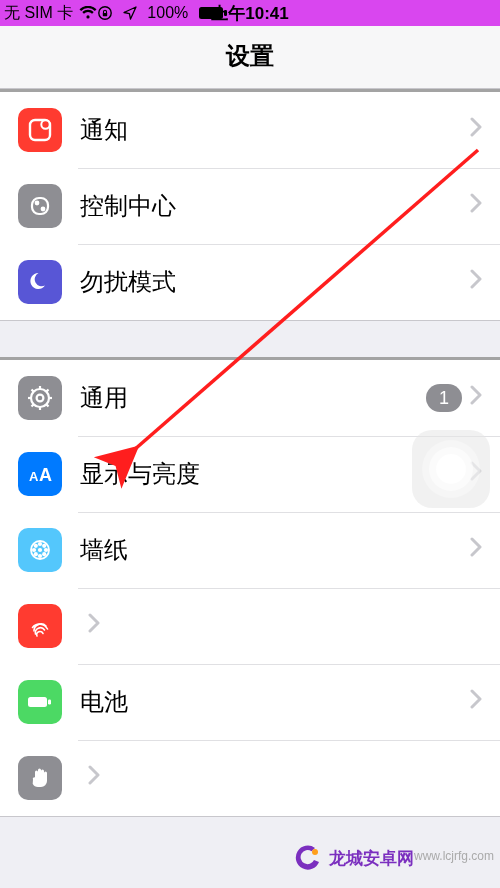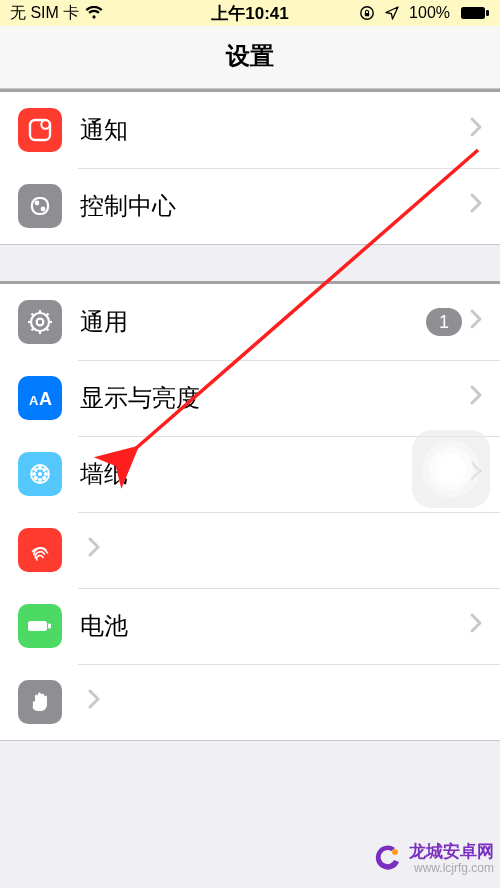--- a/index.html
+++ b/index.html
@@ -7,25 +7,24 @@
     body {
       font-family: -apple-system, "PingFang SC", "Helvetica Neue", sans-serif;
       background: #efeff4;
       color: #000;
       position: relative;
     }
     .status-bar {
       height: 26px;
       display: flex;
       align-items: center;
-      justify-content: space-between;
-      padding: 0 10px;
+      padding: 0 4px;
       font-size: 16px;
       font-weight: 500;
-      background: #fef9c3;
+      background: #d946ef;
     }
     .status-left { display: flex; align-items: center; gap: 6px; }
     .status-right { display: flex; align-items: center; gap: 10px; }
     .status-center { position: absolute; left: 0; right: 0; text-align: center; font-size: 17px; font-weight: 600; pointer-events: none; }
     .wifi-icon, .lock-rot-icon, .loc-icon, .batt-icon { display: inline-flex; align-items: center; }
     .header {
       background: #f7f7f8;
       text-align: center;
       padding: 14px 16px 16px;
       border-bottom: 1px solid #c8c7cc;
@@ -100,21 +99,21 @@
     .arrow-svg { position: absolute; left: 0; top: 0; pointer-events: none; }
     
     .watermark {
       position: absolute;
       right: 6px; bottom: 12px;
       display: flex; align-items: center; gap: 6px;
       font-size: 17px;
     }
     .watermark .brand { color: #7b2fbf; font-weight: 600; }
     .watermark .url { color: #aaa; font-size: 12px; display:block; text-align:right; }
-    .wm-text { display:flex; flex-direction:column; line-height:1.1;}
+    .wm-text { display:flex; flex-direction:row; line-height:1.1;}
   </style>
 </head>
 <body>
 
 <div class="status-bar">
   <div class="status-left">
     <span>无 SIM 卡</span>
     <span class="wifi-icon">
       <svg width="18" height="14" viewBox="0 0 18 14">
           <path d="M9 12.5a1.6 1.6 0 100-3.2 1.6 1.6 0 000 3.2zM3.3 6.1a8 8 0 0111.4 0l-1.6 1.6a5.7 5.7 0 00-8.2 0L3.3 6.1zM.5 3.3a12 12 0 0117 0L15.9 4.9a9.7 9.7 0 00-13.8 0L.5 3.3z" fill="#000"></path>
@@ -166,20 +165,33 @@
   </div>
   <div class="row">
     <div class="icon bg-grey">
       <svg width="28" height="28" viewBox="0 0 28 28">
           <rect x="6" y="6" width="16" height="16" rx="7" fill="none" stroke="#fff" stroke-width="2.2"></rect>
           <circle cx="11" cy="11" r="2.4" fill="#fff"></circle>
           <circle cx="17" cy="17" r="2.4" fill="#fff"></circle>
         </svg>
     </div>
     <div class="label">控制中心</div>
+    <div class="chevron">
+      <svg width="12" height="20" viewBox="0 0 12 20">
+          <path d="M2 2l8 8-8 8" fill="none" stroke="#c7c7cc" stroke-width="3" stroke-linecap="round" stroke-linejoin="round"></path>
+        </svg>
+    </div>
+  </div>
+  <div class="row">
+    <div class="icon bg-purple">
+      <svg width="28" height="28" viewBox="0 0 28 28">
+          <path d="M19 17.5A8 8 0 1112.5 5a6.3 6.3 0 106.5 12.5z" fill="#fff"></path>
+        </svg>
+    </div>
+    <div class="label">勿扰模式</div>
     <div class="chevron">
       <svg width="12" height="20" viewBox="0 0 12 20">
           <path d="M2 2l8 8-8 8" fill="none" stroke="#c7c7cc" stroke-width="3" stroke-linecap="round" stroke-linejoin="round"></path>
         </svg>
     </div>
   </div>
 </div>
 
 <div class="spacer"></div>
 

